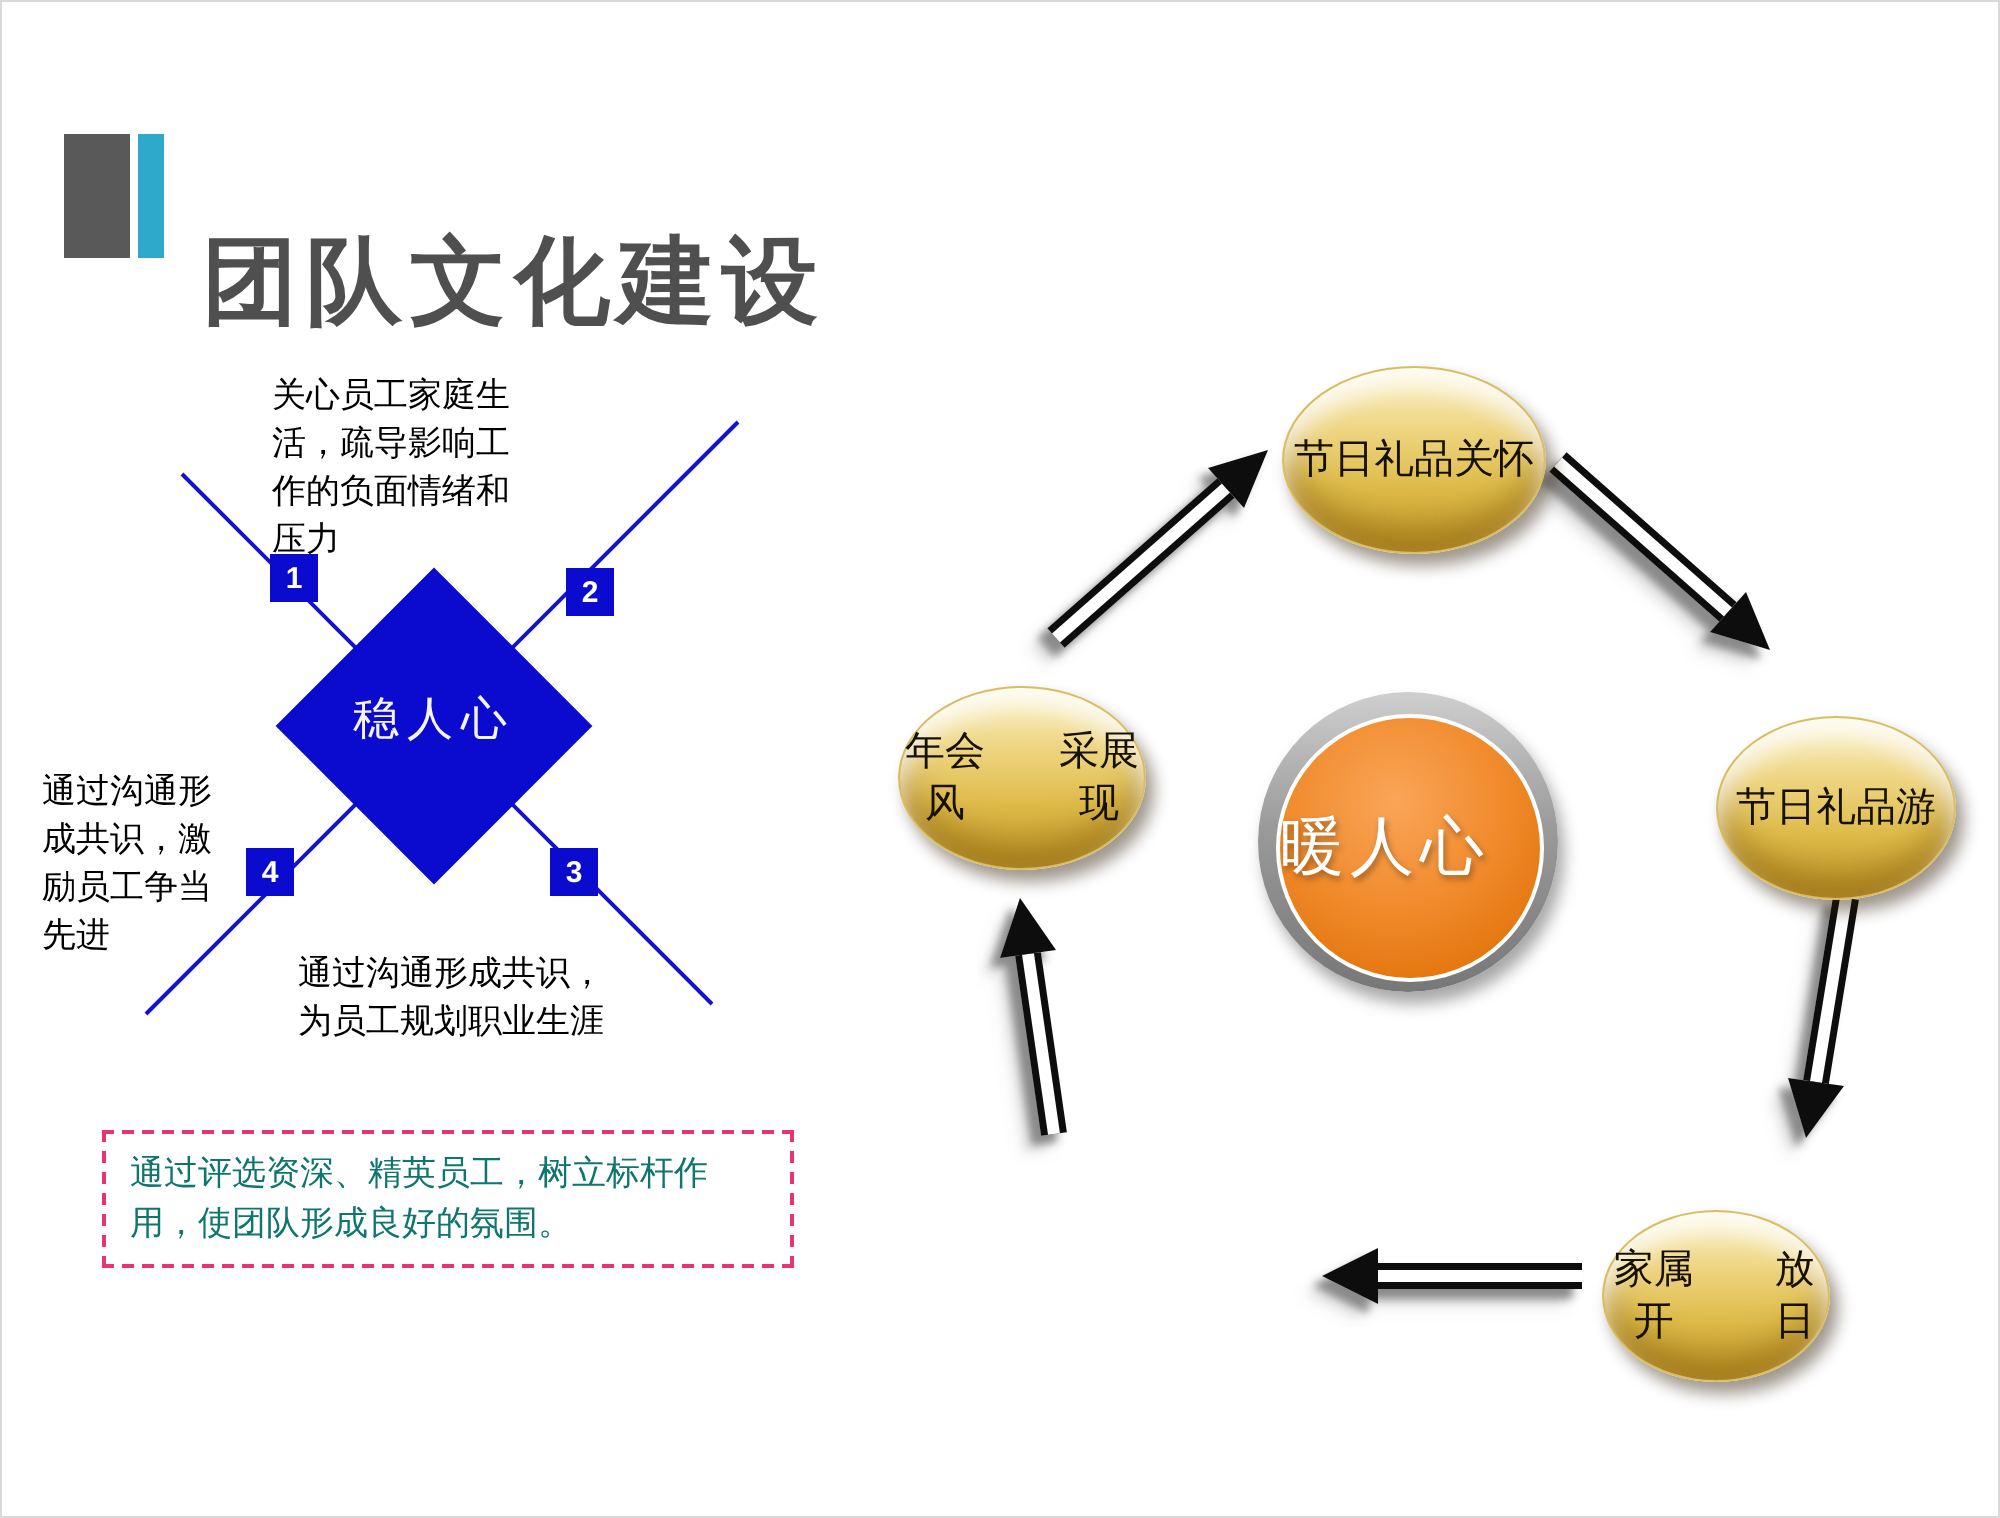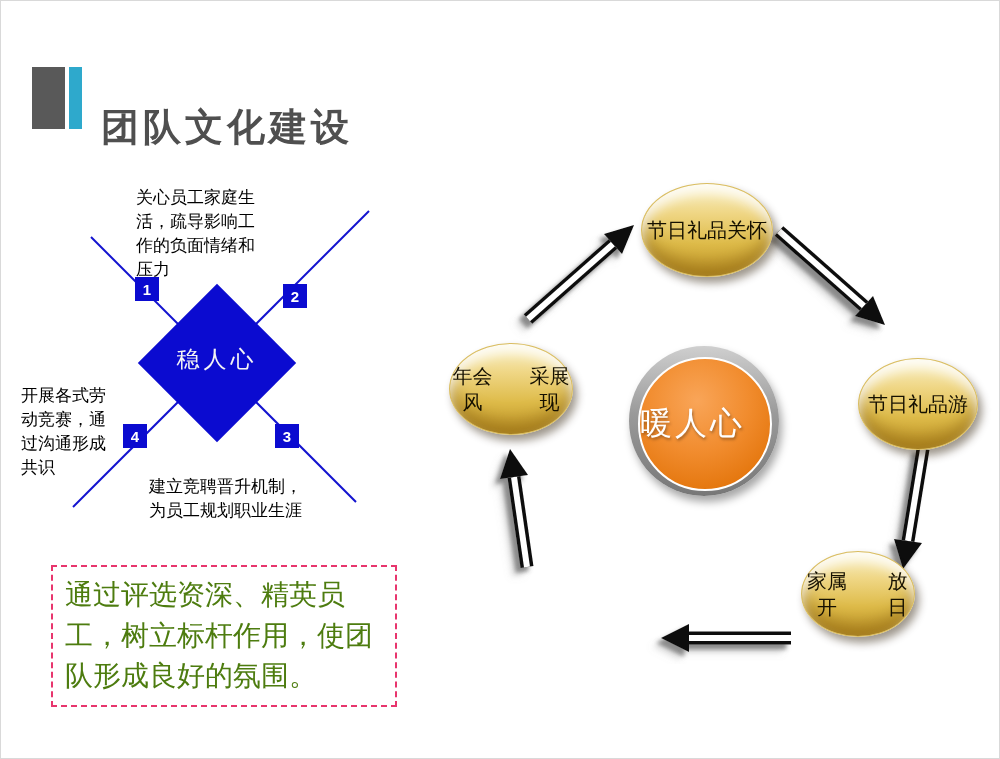--- a/index.html
+++ b/index.html
@@ -4,50 +4,50 @@
 <style>
   html,body{margin:0;padding:0;background:#fff;}
   #slide{
     position:relative;width:1000px;height:759px;background:#ffffff;overflow:hidden;
     border:1px solid #d9d9d9;box-sizing:border-box;
     font-family:"Liberation Sans", sans-serif;color:#000;
   }
   
   .bar-gray{position:absolute;left:31px;top:66px;width:33px;height:62px;background:#595959;}
   .bar-blue{position:absolute;left:68px;top:66px;width:13px;height:62px;background:#2ea9cc;}
-  .page-title{position:absolute;left:100px;top:76px;font-size:38px;font-weight:bold;color:#4f4f4f;letter-spacing:4px;white-space:nowrap;}
+  .page-title{position:absolute;left:100px;top:76px;font-size:48px;font-weight:bold;color:#4f4f4f;letter-spacing:4px;white-space:nowrap;}
   
   .overlay{position:absolute;left:0;top:0;width:1000px;height:759px;pointer-events:none;}
   .blue-line{stroke:#1313cf;stroke-width:2;fill:none;}
   .arrow-shaft{stroke:#101010;stroke-width:13;fill:none;}
   .arrow-core{stroke:#ffffff;stroke-width:6;fill:none;}
   .arrow-head{fill:#101010;stroke:none;}
   
   .diamond{position:absolute;left:160px;top:306px;width:112px;height:112px;background:#0b0bd0;transform:rotate(45deg);}
   .diamond-label{position:absolute;left:137px;top:343px;width:158px;text-align:center;color:#f4f4f4;font-size:23px;letter-spacing:4px;}
   .numbox{position:absolute;width:24px;height:24px;background:#0b0bd0;color:#fff;font-size:15px;font-weight:bold;
     display:flex;align-items:center;justify-content:center;}
   .nb1{left:134px;top:276px}.nb2{left:282px;top:283px}.nb3{left:274px;top:423px}.nb4{left:122px;top:423px}
   .itext{position:absolute;font-size:17px;line-height:1.42;color:#000;}
   .it1{left:135px;top:168px;width:126px}
   .it2{left:312px;top:286px;width:108px}
   .it3{left:148px;top:457px;width:158px}
   .it4{left:20px;top:366px;width:92px}
   
   .note{position:absolute;left:50px;top:564px;width:346px;box-sizing:border-box;
-    border:2px dashed #e8356d;padding:8px 12px;font-size:28px;line-height:1.45;color:#4d7c0f;}
+    border:2px dashed #e8356d;padding:8px 12px;font-size:17px;line-height:1.45;color:#0f766e;}
   
   .gold-node{position:absolute;border-radius:50%;display:flex;flex-direction:row;align-items:center;justify-content:center;
     text-align:center;font-size:20px;line-height:1.32;color:#151000;
     background:linear-gradient(180deg,#faf2ca 0%,#efd684 32%,#debb49 65%,#c49a2a 100%);
     border:1px solid #d9bd63;
     box-shadow:4px 6px 8px rgba(40,25,0,0.45), inset 0 9px 12px rgba(255,255,255,0.85), inset 0 -12px 16px rgba(130,90,10,0.5);}
   .cn1{left:640px;top:182px;width:130px;height:92px;}
   .cn2{left:857px;top:357px;width:118px;height:90px;}
-  .cn3{left:800px;top:550px;width:112px;height:84px;gap:29px;}
+  .cn3{left:800px;top:604px;width:112px;height:84px;gap:29px;}
   .cn4{left:529px;top:580px;width:112px;height:84px;}
   .cn5{left:448px;top:342px;width:122px;height:90px;gap:32px;}
   .center-ring{position:absolute;left:628px;top:345px;width:150px;height:150px;border-radius:50%;
     background:linear-gradient(180deg,#cfcfcf 0%,#9a9a9a 45%,#777 100%);
     box-shadow:3px 6px 8px rgba(0,0,0,0.35);}
   .center-circle{position:absolute;left:637px;top:356px;width:134px;height:134px;border-radius:50%;
     background:radial-gradient(circle at 44% 32%, #f9a558 0%, #f18c2e 45%, #e4760d 80%, #d56a06 100%);
     border:2px solid #ffffff;box-sizing:border-box;
     display:flex;align-items:center;justify-content:flex-start;}
   .center-label{color:#ffffff;font-size:32px;letter-spacing:3px;text-shadow:1px 2px 3px rgba(0,0,0,0.35);white-space:nowrap;}
@@ -105,22 +105,22 @@
 
   <div class="diamond"></div>
   <div class="diamond-label">稳人心</div>
 
   <div class="numbox nb1">1</div>
   <div class="numbox nb2">2</div>
   <div class="numbox nb3">3</div>
   <div class="numbox nb4">4</div>
 
   <p class="itext it1">关心员工家庭生活，疏导影响工作的负面情绪和压力</p>
-  <p class="itext it3">建立竞聘晋升机制，为员工规划职业生涯</p>
-  <p class="itext it4">开展各式劳动竞赛，通过沟通形成共识</p>
+  <p class="itext it3">通过沟通形成共识，为员工规划职业生涯</p>
+  <p class="itext it4">通过沟通形成共识，激励员工争当先进</p>
 
   <div class="note">
     <span>通过评选资深、精英员工，树立标杆作用，使团队形成良好的氛围。</span>
   </div>
 
   <div class="center-ring"></div>
   <div class="center-circle">
     <span class="center-label">暖人心</span>
   </div>
 

